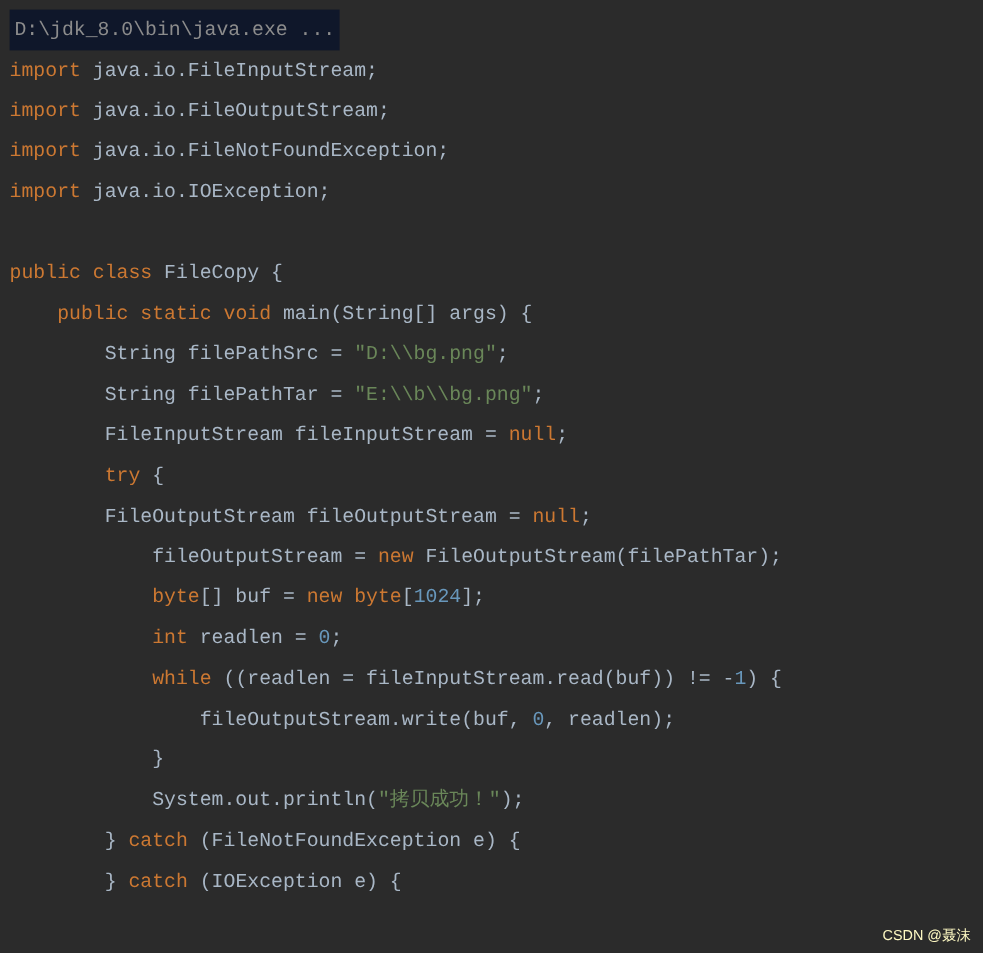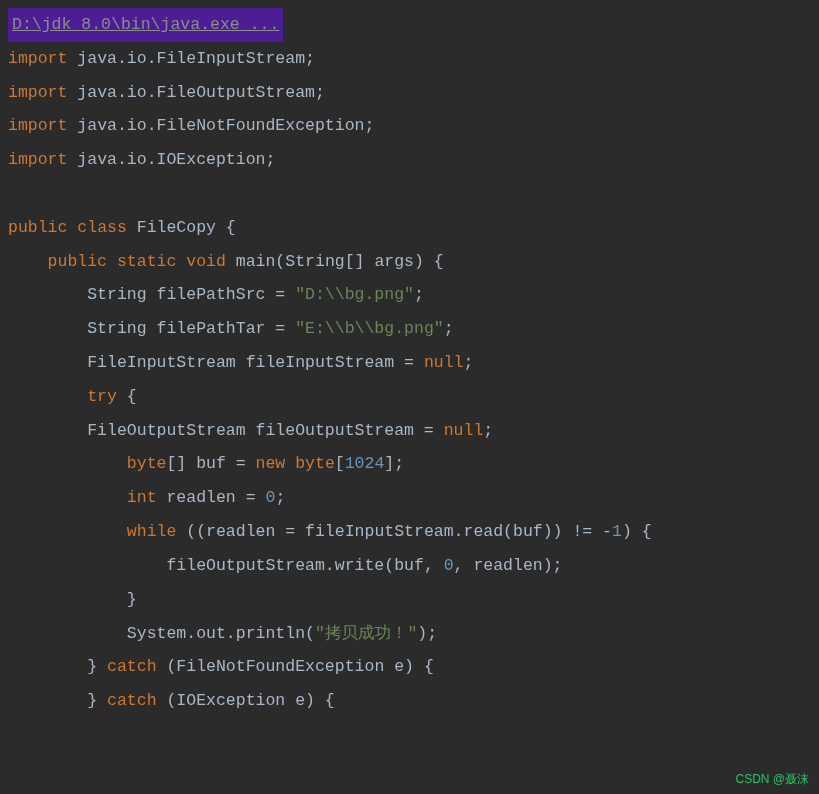--- a/index.html
+++ b/index.html
@@ -24,25 +24,24 @@
       padding-top: 8px;
     }
     
     .line {
       white-space: pre;
       line-height: 33.8px;
       height: 33.8px;
     }
     
     .exec-header {
-      background-color: #4c1d95;
+      background-color: #0f172a;
       color: #8c8c8c;
       display: inline-block;
       padding: 0 4px;
-      text-decoration: underline;
     }
     
     .keyword {
       color: #cc7832;
     }
     
     .string {
       color: #6a8759;
     }
     
@@ -52,21 +51,21 @@
     }
     
     .chinese {
       font-family: 'Microsoft YaHei', sans-serif;
     }
     
     .watermark {
       position: absolute;
       bottom: 6px;
       right: 10px;
-      color: #22c55e;
+      color: #fef9c3;
       font-size: 12px;
       font-family: 'Microsoft YaHei', sans-serif;
     }
   </style>
 </head>
 <body>
 
 <div class="code-container">
   <div class="line"><span class="exec-header">D:\jdk_8.0\bin\java.exe ...</span></div>
   <div class="line"><span class="keyword">import</span><span> java.io.FileInputStream;</span></div>
@@ -74,20 +73,21 @@
   <div class="line"><span class="keyword">import</span><span> java.io.FileNotFoundException;</span></div>
   <div class="line"><span class="keyword">import</span><span> java.io.IOException;</span></div>
   <div class="line"> </div>
   <div class="line"><span class="keyword">public</span><span class="keyword"> class</span><span> FileCopy {</span></div>
   <div class="line"><span>    </span><span class="keyword">public</span><span class="keyword"> static</span><span class="keyword"> void</span><span> main(String[] args) {</span></div>
   <div class="line"><span>        </span><span>String filePathSrc = </span><span class="string">"D:\\bg.png"</span><span>;</span></div>
   <div class="line"><span>        </span><span>String filePathTar = </span><span class="string">"E:\\b\\bg.png"</span><span>;</span></div>
   <div class="line"><span>        </span><span>FileInputStream fileInputStream = </span><span class="keyword">null</span><span>;</span></div>
   <div class="line"><span>        </span><span class="keyword">try</span><span> {</span></div>
   <div class="line"><span>        </span><span>FileOutputStream fileOutputStream = </span><span class="keyword">null</span><span>;</span></div>
+  <div class="line"><span>            </span><span>fileOutputStream = </span><span class="keyword">new</span><span> FileOutputStream(filePathTar);</span></div>
   <div class="line"><span>            </span><span class="keyword">byte</span><span>[] buf = </span><span class="keyword">new</span><span class="keyword"> byte</span><span>[</span><span class="number">1024</span><span>];</span></div>
   <div class="line"><span>            </span><span class="keyword">int</span><span> readlen = </span><span class="number">0</span><span>;</span></div>
   <div class="line"><span>            </span><span class="keyword">while</span><span> ((readlen = fileInputStream.read(buf)) != -</span><span class="number">1</span><span>) {</span></div>
   <div class="line"><span>                </span><span>fileOutputStream.write(buf, </span><span class="number">0</span><span>, readlen);</span></div>
   <div class="line"><span>            </span><span>}</span></div>
   <div class="line"><span>            </span><span>System.out.println(</span><span class="string">"</span><span class="string chinese">拷贝成功！</span><span class="string">"</span><span>);</span></div>
   <div class="line"><span>        </span><span>} </span><span class="keyword">catch</span><span> (FileNotFoundException e) {</span></div>
   <div class="line"><span>        </span><span>} </span><span class="keyword">catch</span><span> (IOException e) {</span></div>
 </div>
 

